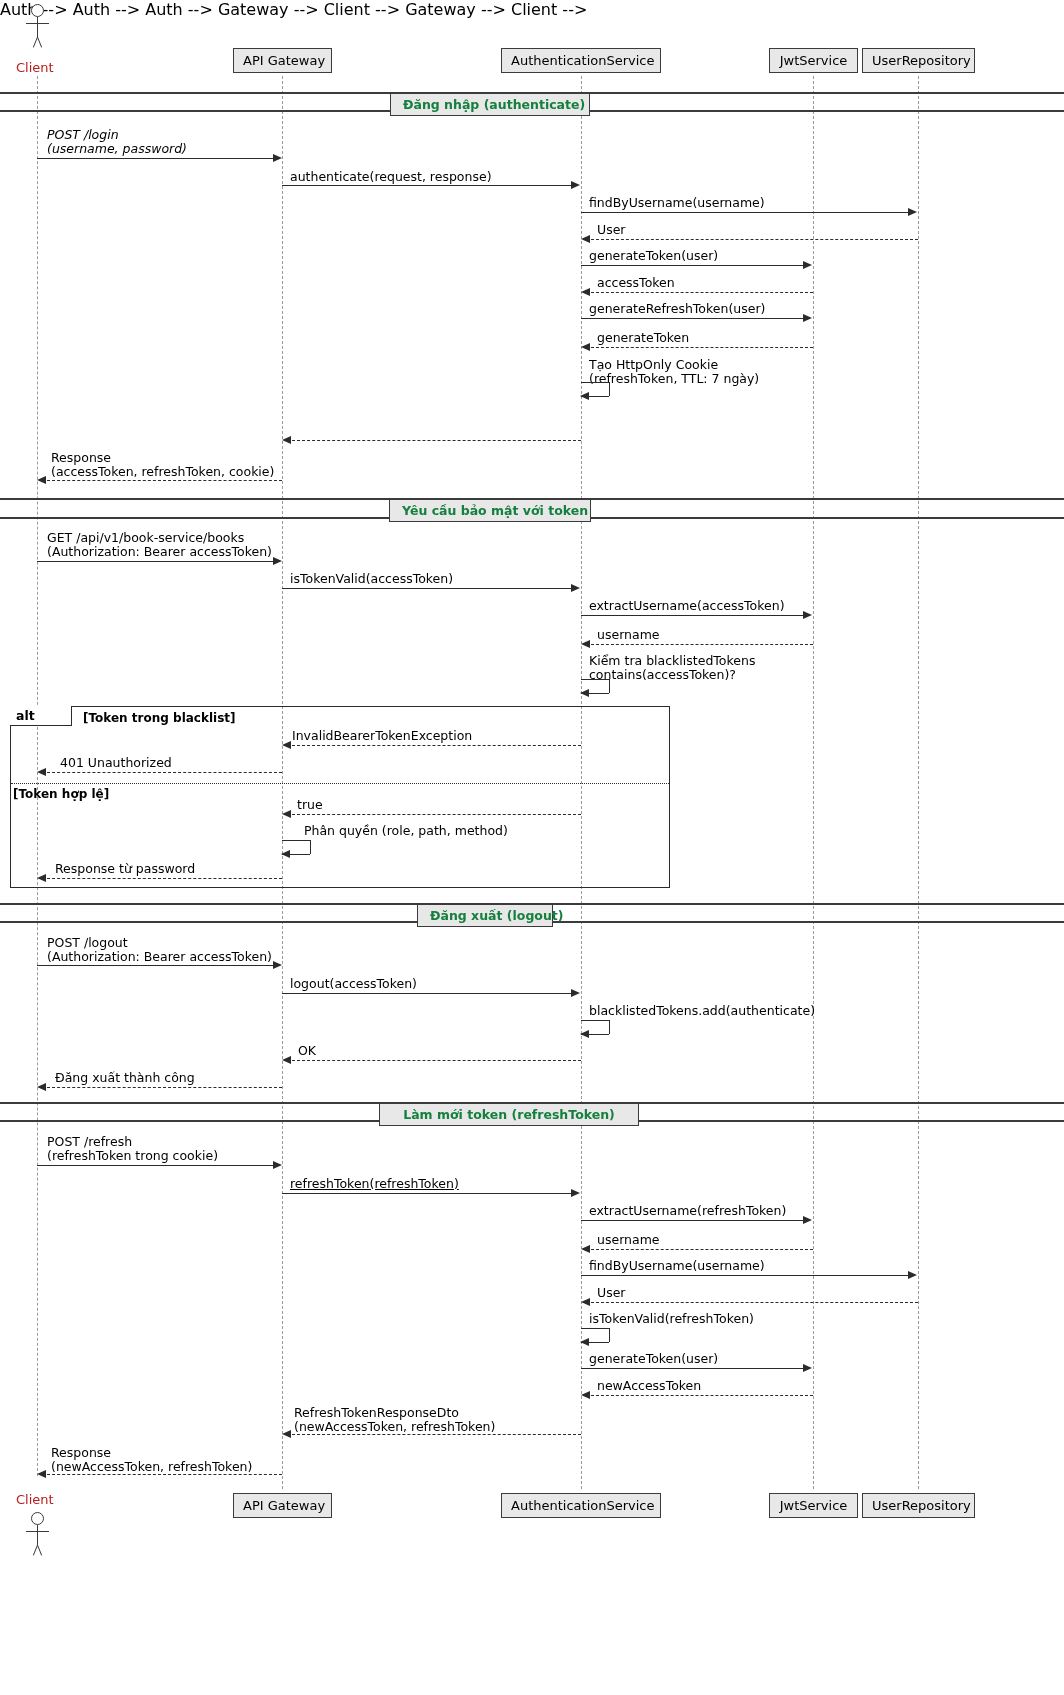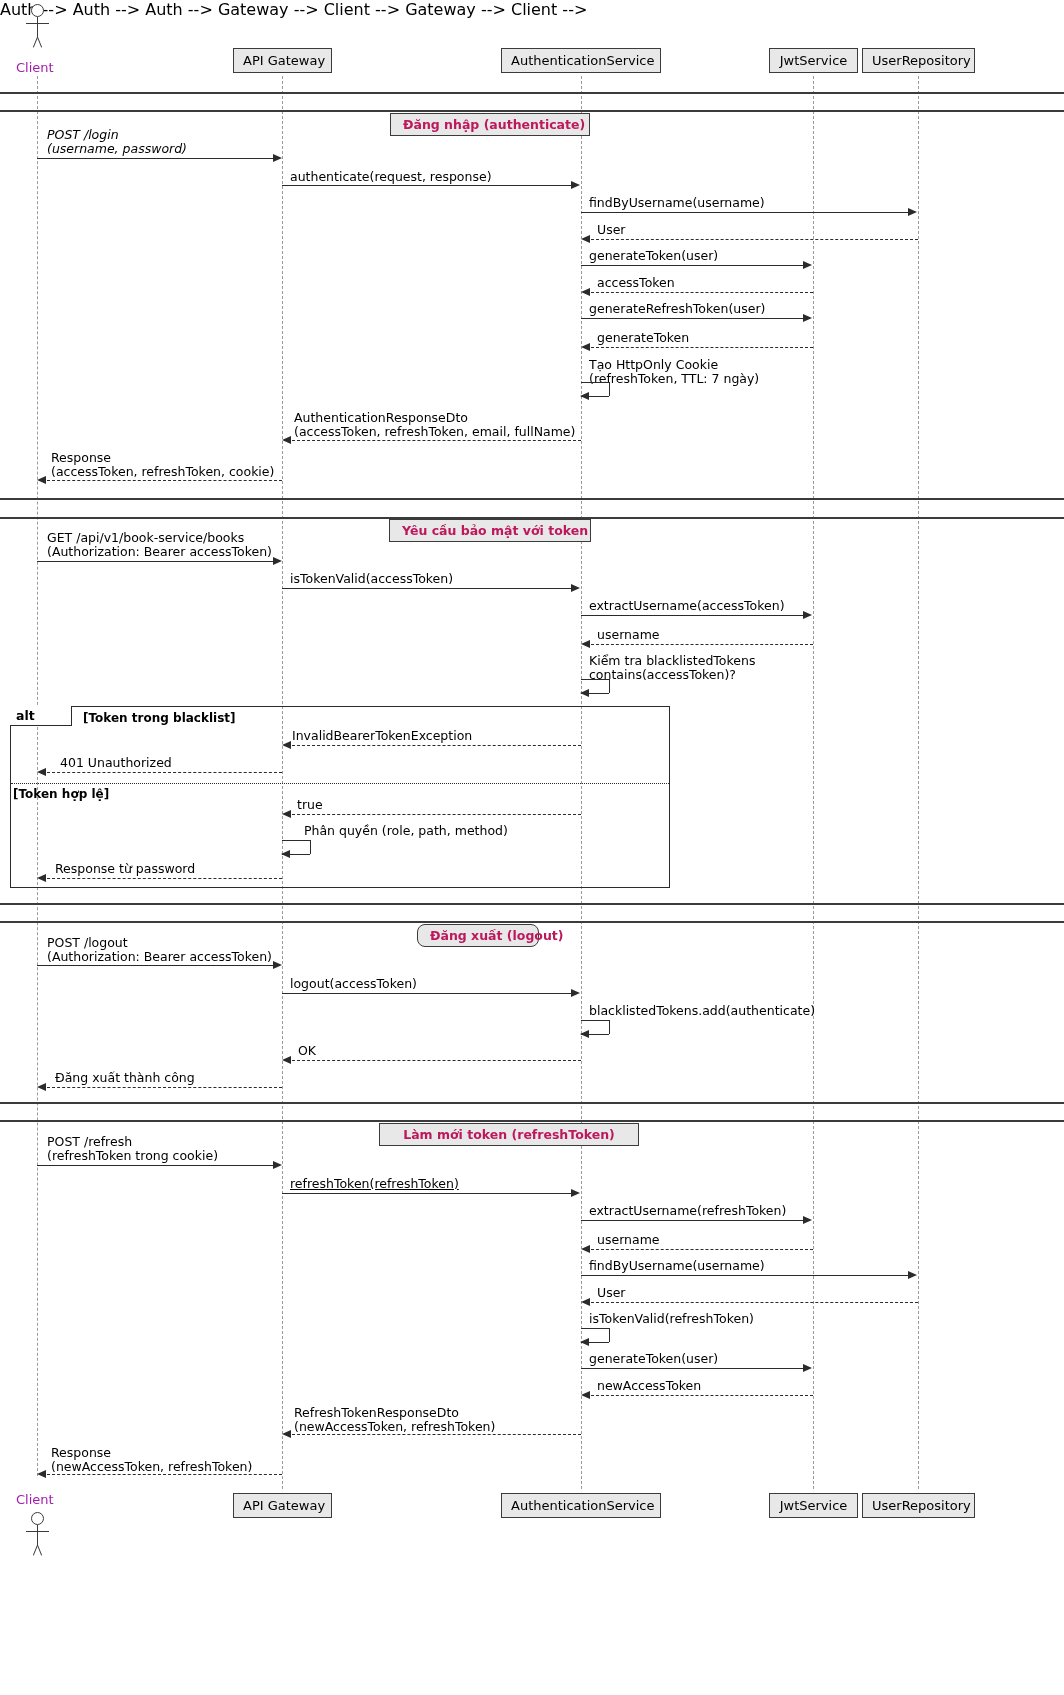--- a/index.html
+++ b/index.html
@@ -3,27 +3,27 @@
 <meta charset="utf-8">
 <style>
   html,body{margin:0;padding:0;background:#ffffff;}
   body{font-family:"DejaVu Sans","Liberation Sans",sans-serif;}
   #canvas{position:relative;width:1064px;height:1695px;overflow:hidden;background:#fff;}
   .lifeline-label{
     position:absolute;border:1px solid #3b3b3b;background:#e8e8e8;
     font-size:13px;color:#000;padding:4px 9px;white-space:nowrap;
     box-sizing:border-box;text-align:center;
   }
-  .actor-name{position:absolute;font-size:13px;color:#a21caf;white-space:nowrap;}
+  .actor-name{position:absolute;font-size:13px;color:#b91c1c;white-space:nowrap;}
   .lifeline{position:absolute;width:0;border-left:1px dashed #9a9a9a;}
   .sep-line{position:absolute;height:0;border-top:2px solid #3b3b3b;left:0;width:1064px;}
   .sep-box{
     position:absolute;border:1px solid #3b3b3b;background:#e8e8e8;
-    font-size:12.5px;font-weight:bold;color:#be185d;padding:3px 12px;white-space:nowrap;
-    box-sizing:border-box;text-align:center;margin-top:20px;
+    font-size:12.5px;font-weight:bold;color:#15803d;padding:3px 12px;white-space:nowrap;
+    box-sizing:border-box;text-align:center;
   }
   .msg-label{position:absolute;font-size:12.5px;color:#000;white-space:pre;line-height:13.5px;}
   .arrow-line{position:absolute;height:0;}
   .solid{border-top:1.3px solid #2b2b2b;}
   .dashed{border-top:1.3px dashed #2b2b2b;}
   .head{position:absolute;width:0;height:0;}
   .head-r{border-top:4.5px solid transparent;border-bottom:4.5px solid transparent;border-left:9px solid #2b2b2b;}
   .head-l{border-top:4.5px solid transparent;border-bottom:4.5px solid transparent;border-right:9px solid #2b2b2b;}
   .self-arrow{position:absolute;}
   .self-arrow .t{position:absolute;left:0;top:0;width:28px;border-top:1.3px solid #2b2b2b;}
@@ -123,22 +123,20 @@
   <div class="msg-label" style="left:589px;top:358px;">Tạo HttpOnly Cookie
 (refreshToken, TTL: 7 ngày)</div>
   <div class="self-arrow" style="left:581px;top:382px;width:30px;height:16px;">
     <div class="t"></div>
       <div class="r"></div>
       <div class="b"></div>
     <div class="h head head-l"></div>
   </div>
 
    Gateway --&gt;
-  <div class="msg-label" style="left:294px;top:411px;">AuthenticationResponseDto
-(accessToken, refreshToken, email, fullName)</div>
   <div class="arrow-line dashed" style="left:292px;top:440px;width:289px;"></div>
   <div class="head head-l" style="left:282px;top:435.5px;"></div>
 
    Client --&gt;
   <div class="msg-label" style="left:51px;top:451px;">Response
 (accessToken, refreshToken, cookie)</div>
   <div class="arrow-line dashed" style="left:47px;top:480px;width:235px;"></div>
   <div class="head head-l" style="left:37px;top:475.5px;"></div>
 
   
@@ -210,21 +208,21 @@
   </div>
 
   
   <div class="msg-label" style="left:55px;top:862px;">Response từ password</div>
   <div class="arrow-line dashed" style="left:47px;top:878px;width:235px;"></div>
   <div class="head head-l" style="left:37px;top:873.5px;"></div>
 
   
   <div class="sep-line" style="top:903px;"></div>
   <div class="sep-line" style="top:921px;"></div>
-  <div class="sep-box" style="left:417px;top:904px;width:122px;border-radius:8px;">Đăng xuất (logout)</div>
+  <div class="sep-box" style="left:417px;top:904px;width:136px;">Đăng xuất (logout)</div>
 
   
   <div class="msg-label" style="left:47px;top:936px;">POST /logout
 (Authorization: Bearer accessToken)</div>
   <div class="arrow-line solid" style="left:37px;top:965px;width:237px;"></div>
   <div class="head head-r" style="left:273px;top:960.5px;"></div>
 
   
   <div class="msg-label" style="left:290px;top:977px;">logout(accessToken)</div>
   <div class="arrow-line solid" style="left:282px;top:993px;width:290px;"></div>

